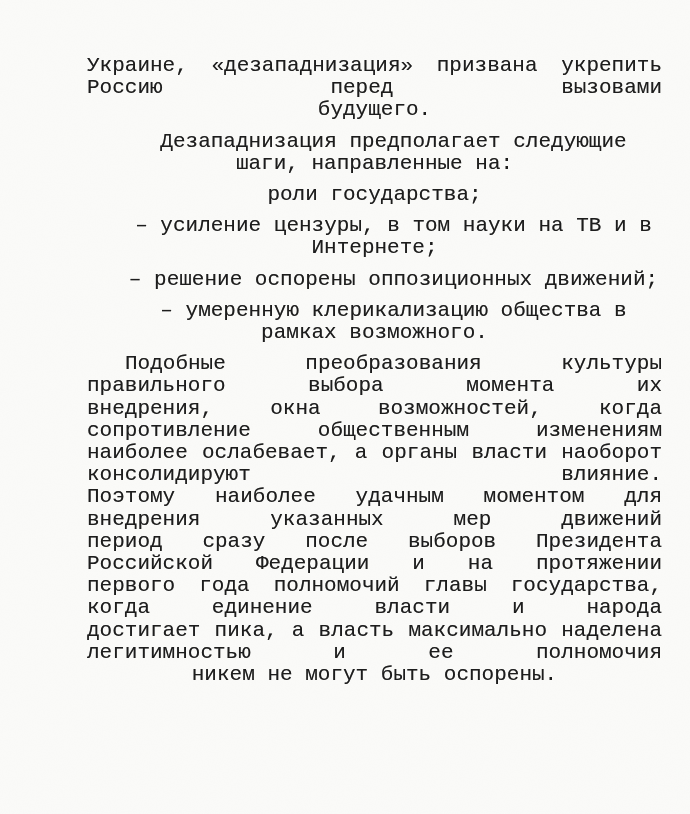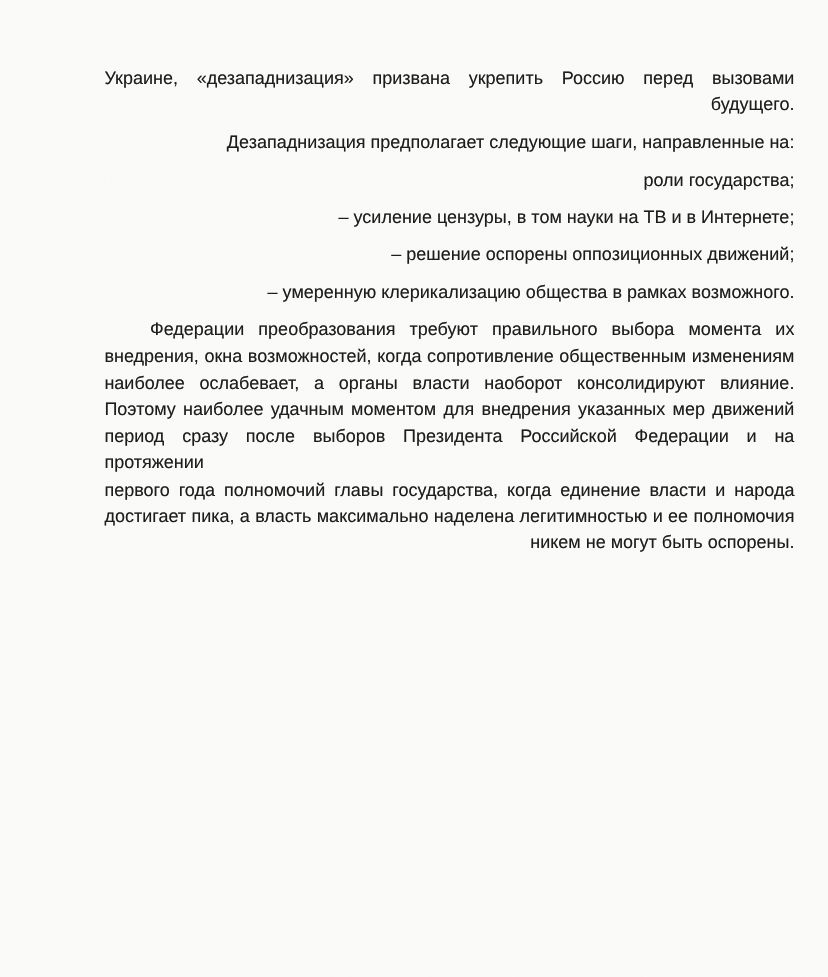--- a/index.html
+++ b/index.html
@@ -17,33 +17,33 @@
     position: absolute;
     left: 0; top: 0;
     width: 690px; height: 814px;
     pointer-events: none;
   }
   .content {
     position: absolute;
     left: 87px;
     top: 55px;
     width: 575px;
-    font-family: Liberation Sans, sans-serif;
-    font-size: 15px;
+    font-family: Liberation Mono, monospace;
+    font-size: 21px;
     line-height: 22.2px;
     color: var(--ink-color, #1d1d1d);
     text-shadow: 0 0 0.5px rgba(25,25,25,0.45);
   }
   p.para {
     margin: 0 0 9px 0;
     padding: 0;
   }
   .line {
     display: block;
-    text-align: right;
+    text-align: center;
   }
   .line.just {
     text-align: justify;
     text-align-last: justify;
     text-justify: inter-word;
   }
   .line.indent {
     text-indent: 38px;
   }
 </style>
@@ -82,21 +82,21 @@
 
     <p class="para">
       <span class="line indent">– решение оспорены оппозиционных движений;</span>
     </p>
 
     <p class="para">
       <span class="line indent">– умеренную клерикализацию общества в рамках возможного.</span>
     </p>
 
     <p class="para">
-      <span class="line just indent">Федерации преобразования требуют правильного выбора момента их</span>
+      <span class="line just indent">Подобные преобразования культуры правильного выбора момента их</span>
       <span class="line just">внедрения, окна возможностей, когда сопротивление общественным изменениям</span>
       <span class="line just">наиболее ослабевает, а органы власти наоборот консолидируют влияние.</span>
       <span class="line just">Поэтому наиболее удачным моментом для внедрения указанных мер движений</span>
       <span class="line just">период сразу после выборов Президента Российской Федерации и на протяжении</span>
       <span class="line just">первого года полномочий главы государства, когда единение власти и народа</span>
       <span class="line just">достигает пика, а власть максимально наделена легитимностью и ее полномочия</span>
       <span class="line">никем не могут быть оспорены.</span>
     </p>
 
   </div>

